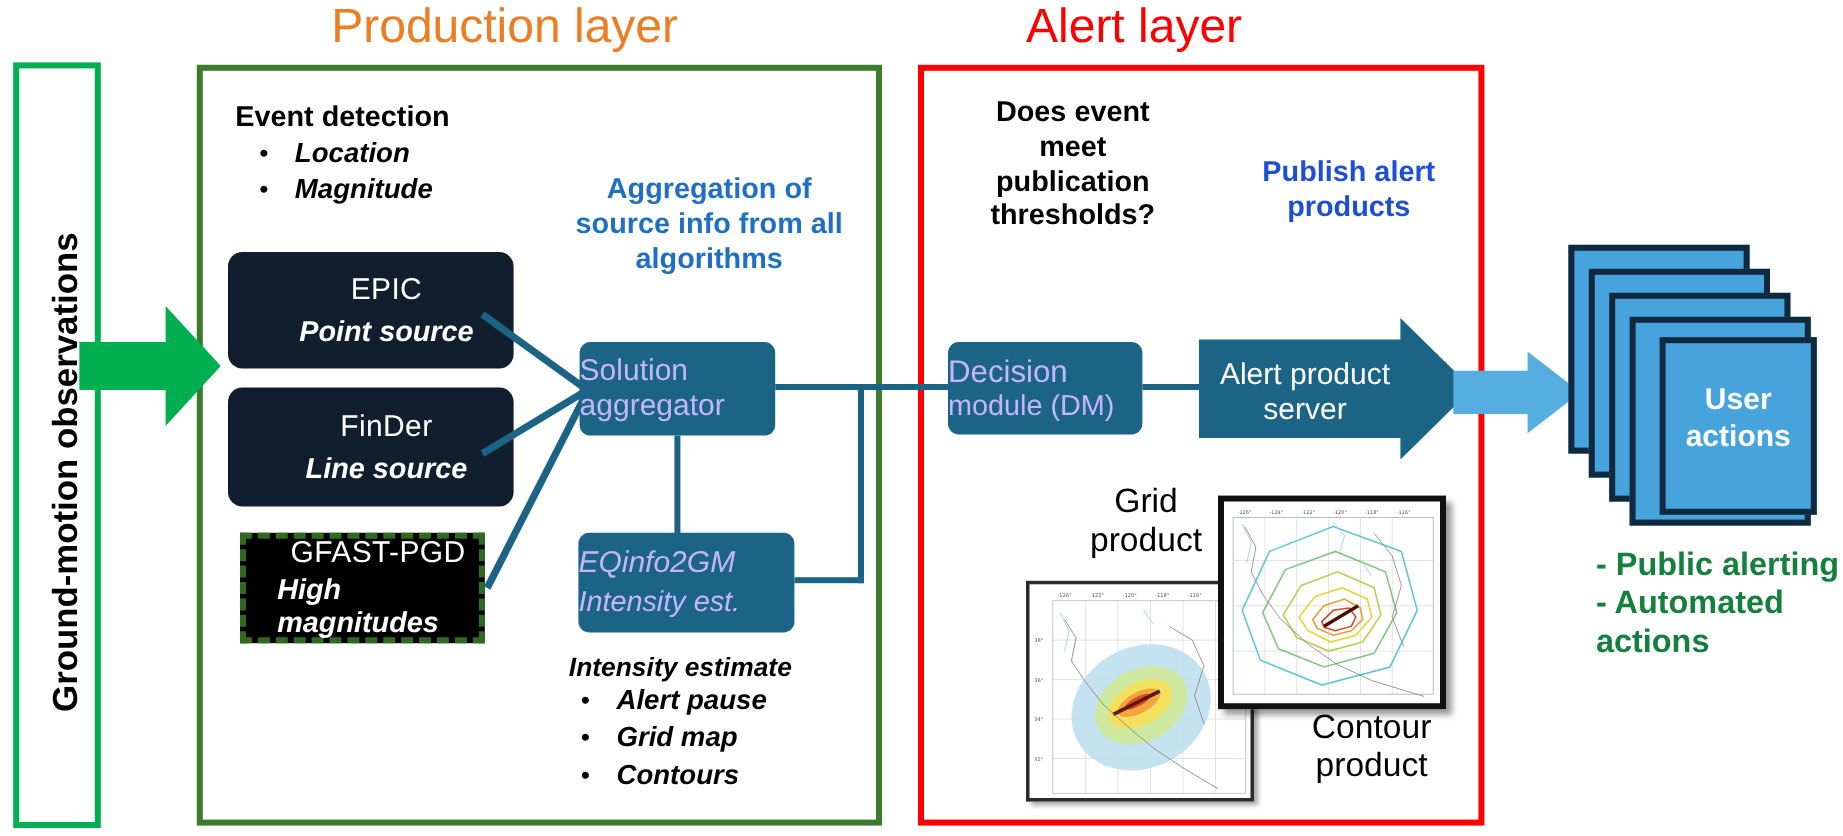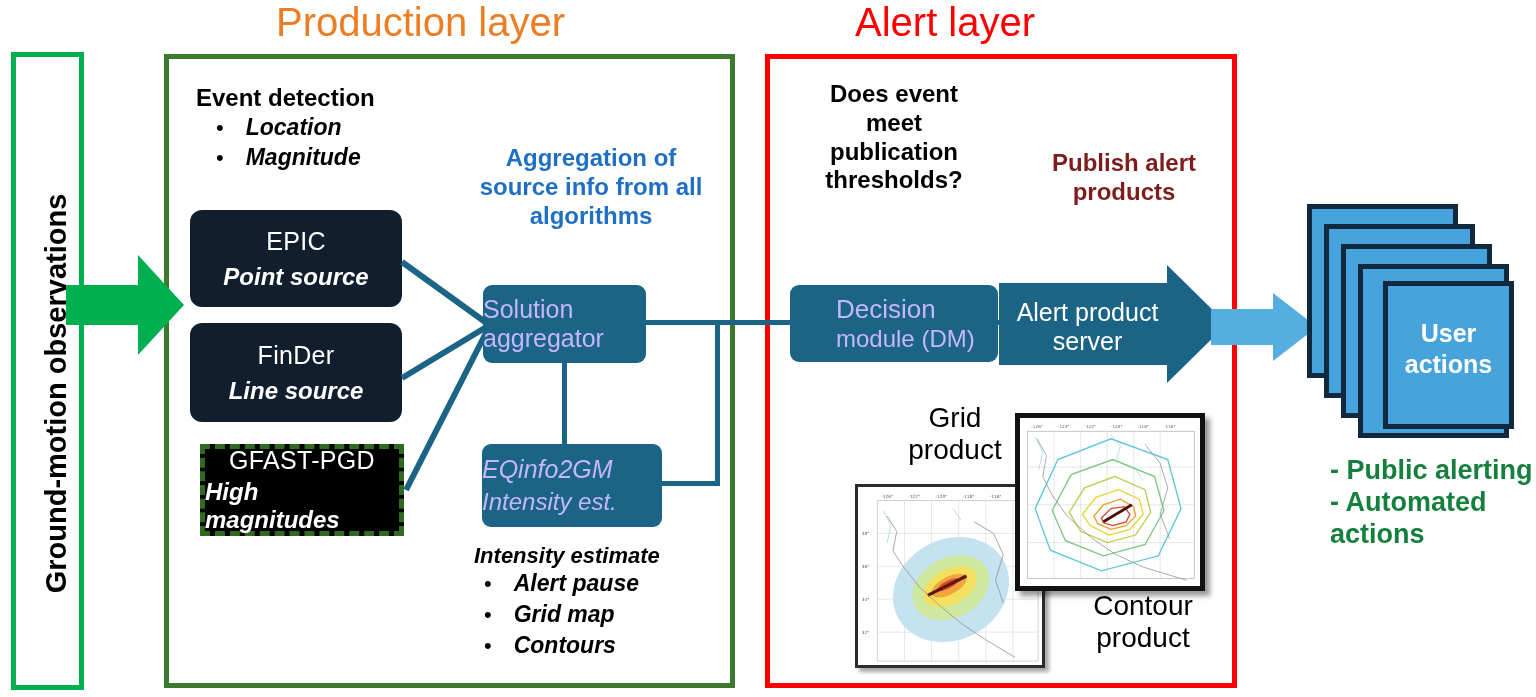--- a/index.html
+++ b/index.html
@@ -33,49 +33,49 @@
   .blk{font-size:23px;color:#000;line-height:1.14;}
   #event-detection-head{left:196px;top:84px;font-weight:bold;font-size:24px;}
   #bullet-location{left:216px;top:114px;}
   #bullet-magnitude{left:216px;top:144px;}
   .bullet{display:flex;gap:22px;align-items:baseline;}
   .bullet .dot{font-size:22px;line-height:1;}
   .bullet .txt{font-weight:bold;font-style:italic;font-size:23px;}
 
   #aggregation-note{left:466px;top:144px;width:250px;text-align:center;
       color:#1F6FC4;font-weight:bold;font-size:24px;line-height:1.2;}
-  #publish-note{left:1026px;top:149px;width:196px;text-align:center;
-      color:#7f1d1d;font-weight:bold;font-size:24px;line-height:1.2;}
+  #publish-note{left:1026px;top:130px;width:196px;text-align:center;
+      color:#1d4ed8;font-weight:bold;font-size:24px;line-height:1.2;}
   #threshold-note{left:806px;top:80px;width:176px;text-align:center;
       color:#000;font-weight:bold;font-size:24px;line-height:1.2;}
 
   #intensity-head{left:474px;top:543px;font-weight:bold;font-style:italic;font-size:22px;}
   #intensity-list{left:484px;top:570px;}
   #intensity-list .bullet{margin-bottom:5px;}
 
   
   .alg-box{border-radius:12px;background:#101E2E;color:#fff;
-      display:flex;flex-direction:column;align-items:center;justify-content:center;}
+      display:flex;flex-direction:column;align-items:center;justify-content:center;padding-left:26px;}
   .alg-name{font-size:25px;font-weight:400;letter-spacing:.3px;}
   .alg-sub{font-size:24px;font-style:italic;font-weight:bold;margin-top:7px;}
   #epic-box{left:190px;top:210px;width:212px;height:97px;}
   #finder-box{left:190px;top:323px;width:212px;height:99px;}
   #gfast-box{left:200px;top:444px;width:204px;height:92px;border-radius:0;
       background:#000;border:5px dashed #2E6B1E;box-sizing:border-box;}
   #gfast-box .alg-sub{margin-top:3px;}
 
   
   .teal-box{background:#1B6485;border-radius:9px;color:#c4b5fd;
       display:flex;flex-direction:column;align-items:flex-start;justify-content:center;
       text-align:center;line-height:1.16;}
   #solution-aggregator{left:483px;top:285px;width:163px;height:78px;font-size:25px;}
   #eqinfo2gm{left:482px;top:444px;width:180px;height:83px;}
   #eqinfo2gm .t1{font-size:25px;font-style:italic;}
   #eqinfo2gm .t2{font-size:24px;font-style:italic;margin-top:4px;}
-  #decision-module{left:790px;top:285px;width:162px;height:77px;padding-left:46px;}
+  #decision-module{left:790px;top:285px;width:162px;height:77px;}
   #decision-module .t1{font-size:26px;}
   #decision-module .t2{font-size:24px;margin-top:1px;}
 
   
   .conn{background:#1B6485;position:absolute;}
   #ln-agg-right{left:646px;top:320px;width:180px;height:5px;}
   #ln-eq-right{left:662px;top:481px;width:58px;height:5px;}
   #ln-eq-up{left:715px;top:322px;width:5px;height:164px;}
   #ln-agg-eq{left:562px;top:363px;width:5px;height:82px;}
   #ln-dm-aps{left:952px;top:320px;width:48px;height:5px;}

